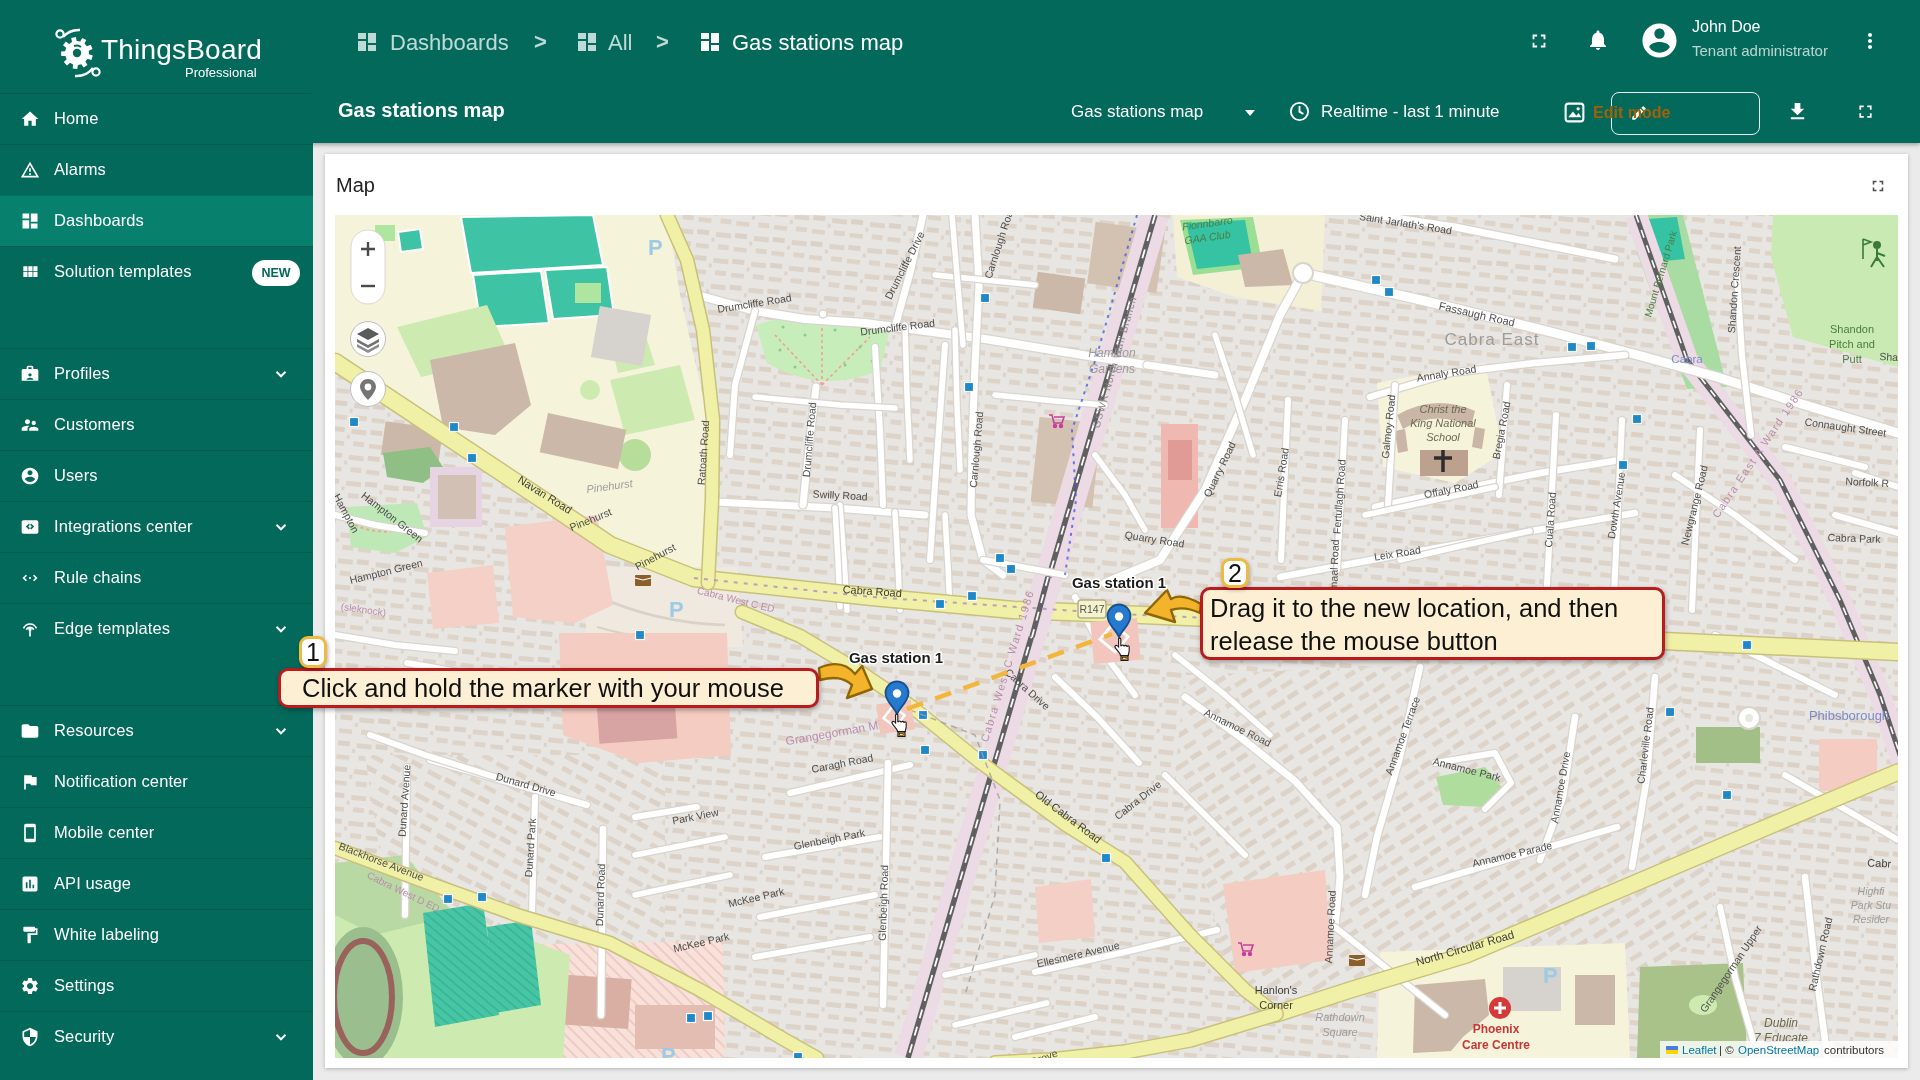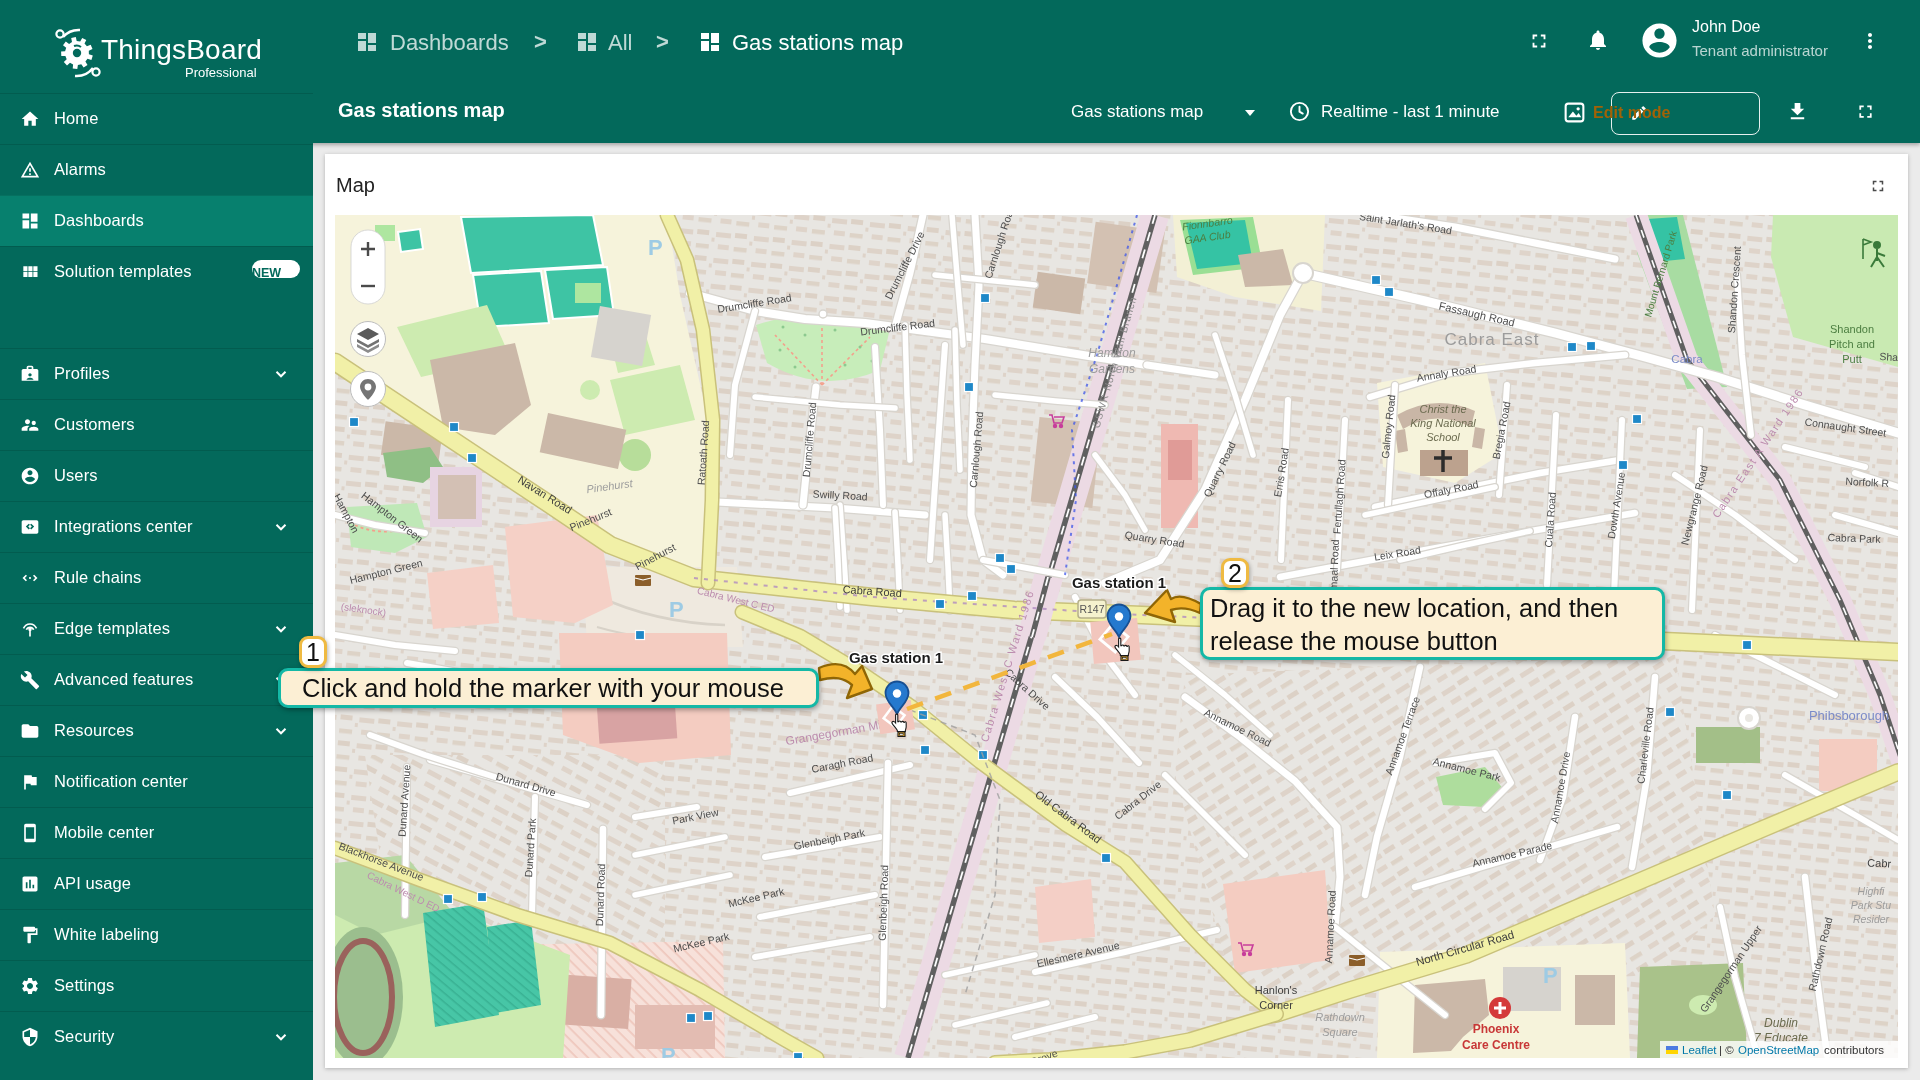--- a/index.html
+++ b/index.html
@@ -4,26 +4,26 @@
 *{margin:0;padding:0;box-sizing:border-box}
 html,body{width:1920px;height:1080px;overflow:hidden;background:#ebebeb;font-family:"Liberation Sans",sans-serif}
 .abs{position:absolute}
 #topbar{position:absolute;left:0;top:0;width:1920px;height:143px;background:#03695B;box-shadow:0 2px 4px rgba(0,0,0,.3)}
 #sidebar{position:absolute;left:0;top:12px;width:313px;height:1080px;background:#03695B;z-index:5}
 .mi{position:absolute;left:0;width:313px;height:51px;color:#fff;border-top:1px solid rgba(0,0,0,.12)}
 .mi .txt{position:absolute;left:54px;top:15px;font-size:16.5px;letter-spacing:.1px;font-weight:400}
 .mi .ic{position:absolute;left:20px;top:15px;width:20px;height:20px}
 .mi .chev{position:absolute;left:272px;top:16px;width:18px;height:18px}
 .sel{background:#07806E}
-.newb{position:absolute;left:252px;top:13px;width:48px;height:18px;border-radius:13px;background:#fff;color:#03695B;font-size:12.5px;font-weight:700;line-height:26px}
+.newb{position:absolute;left:252px;top:13px;width:48px;height:26px;border-radius:13px;background:#fff;color:#03695B;font-size:12.5px;font-weight:700;text-align:center;line-height:26px}
 .bc{color:rgba(255,255,255,.75);font-size:22px}
 .bcw{color:#fff;font-size:22px}
 #card{position:absolute;left:325px;top:154px;width:1583px;height:914px;background:#fff;box-shadow:0 1px 4px rgba(0,0,0,.25);z-index:1}
 #mapbox{position:absolute;left:335px;top:215px;width:1563px;height:843px;overflow:hidden;z-index:2}
-.ttbox{position:absolute;background:#FCEFD4;border:3px solid #14b8a6;border-radius:10px;color:#111;font-size:25.5px;z-index:40;box-shadow:1px 2px 5px rgba(0,0,0,.35)}
+.ttbox{position:absolute;background:#FCEFD4;border:3px solid #b91c1c;border-radius:10px;color:#111;font-size:25.5px;z-index:40;box-shadow:1px 2px 5px rgba(0,0,0,.35)}
 .ttnum{position:absolute;background:#fff;border:3px solid #EFBA42;border-radius:9px;color:#111;font-size:25px;text-align:center;z-index:41;box-shadow:1px 2px 4px rgba(0,0,0,.3)}
 .gaslbl{font-weight:700;font-size:15px;fill:#1b1b1b;stroke:#fff;stroke-width:3px;paint-order:stroke;text-anchor:middle;font-family:"Liberation Sans",sans-serif}
 </style></head><body>
 
 <div id="topbar"></div>
 <svg class="abs" style="left:355px;top:30px" width="24" height="24" viewBox="0 0 24 24" fill="rgba(255,255,255,.75)">
     <path d="M3 9h8V3H3v6zm0 12h8V11H3v10zm10 0h8v-6h-8v6zm0-18v10h8V3h-8z"></path>
   </svg>
 <div class="abs bc" style="left:390px;top:30px">Dashboards</div>
 <div class="abs bc" style="left:534px;top:29px;font-weight:700">&gt;</div>
@@ -147,29 +147,20 @@
 <svg class="ic" viewBox="0 0 24 24" fill="#fff">
         <path d="M7 8l-4 4 4 4 1.4-1.4L5.8 12l2.6-2.6L7 8zm10 0l-1.4 1.4 2.6 2.6-2.6 2.6L17 16l4-4-4-4zm-5 5.2c.66 0 1.2-.54 1.2-1.2s-.54-1.2-1.2-1.2-1.2.54-1.2 1.2.54 1.2 1.2 1.2z"></path>
       </svg>
 <div class="txt">Rule chains</div>
 </div>
 <div class="mi" style="top:591px">
 <svg class="ic" viewBox="0 0 24 24" fill="#fff">
         <path d="M12 5c-4 0-7.2 2.4-8.7 5.8l1.8.8C6.3 8.9 8.9 7 12 7s5.7 1.9 6.9 4.6l1.8-.8C19.2 7.4 16 5 12 5zm0 4c-2.4 0-4.4 1.4-5.3 3.5l1.8.8c.6-1.4 1.9-2.3 3.5-2.3s2.9.9 3.5 2.3l1.8-.8C16.4 10.4 14.4 9 12 9zm-1 5.5V21h2v-6.5c.6-.3 1-1 1-1.7 0-1.1-.9-2-2-2s-2 .9-2 2c0 .7.4 1.4 1 1.7z"></path>
       </svg>
 <div class="txt">Edge templates</div>
-<svg class="chev" viewBox="0 0 24 24" fill="none" stroke="#fff" stroke-width="2.6">
-        <path d="M6 9l6 6 6-6"></path>
-      </svg>
-</div>
-<div class="mi" style="top:642px">
-<svg class="ic" viewBox="0 0 24 24" fill="#fff">
-        <path d="M22.7 19l-9.1-9.1c.9-2.3.4-5-1.5-6.9-2-2-5-2.4-7.4-1.3L9 6 6 9 1.6 4.7C.4 7.1.9 10.1 2.9 12.1c1.9 1.9 4.6 2.4 6.9 1.5l9.1 9.1c.4.4 1 .4 1.4 0l2.3-2.3c.5-.4.5-1.1.1-1.4z"></path>
-      </svg>
-<div class="txt">Advanced features</div>
 <svg class="chev" viewBox="0 0 24 24" fill="none" stroke="#fff" stroke-width="2.6">
         <path d="M6 9l6 6 6-6"></path>
       </svg>
 </div>
 <div class="mi" style="top:693px">
 <svg class="ic" viewBox="0 0 24 24" fill="#fff">
         <path d="M10 4H4c-1.1 0-2 .9-2 2v12c0 1.1.9 2 2 2h16c1.1 0 2-.9 2-2V8c0-1.1-.9-2-2-2h-8l-2-2z"></path>
       </svg>
 <div class="txt">Resources</div>
 <svg class="chev" viewBox="0 0 24 24" fill="none" stroke="#fff" stroke-width="2.6">

